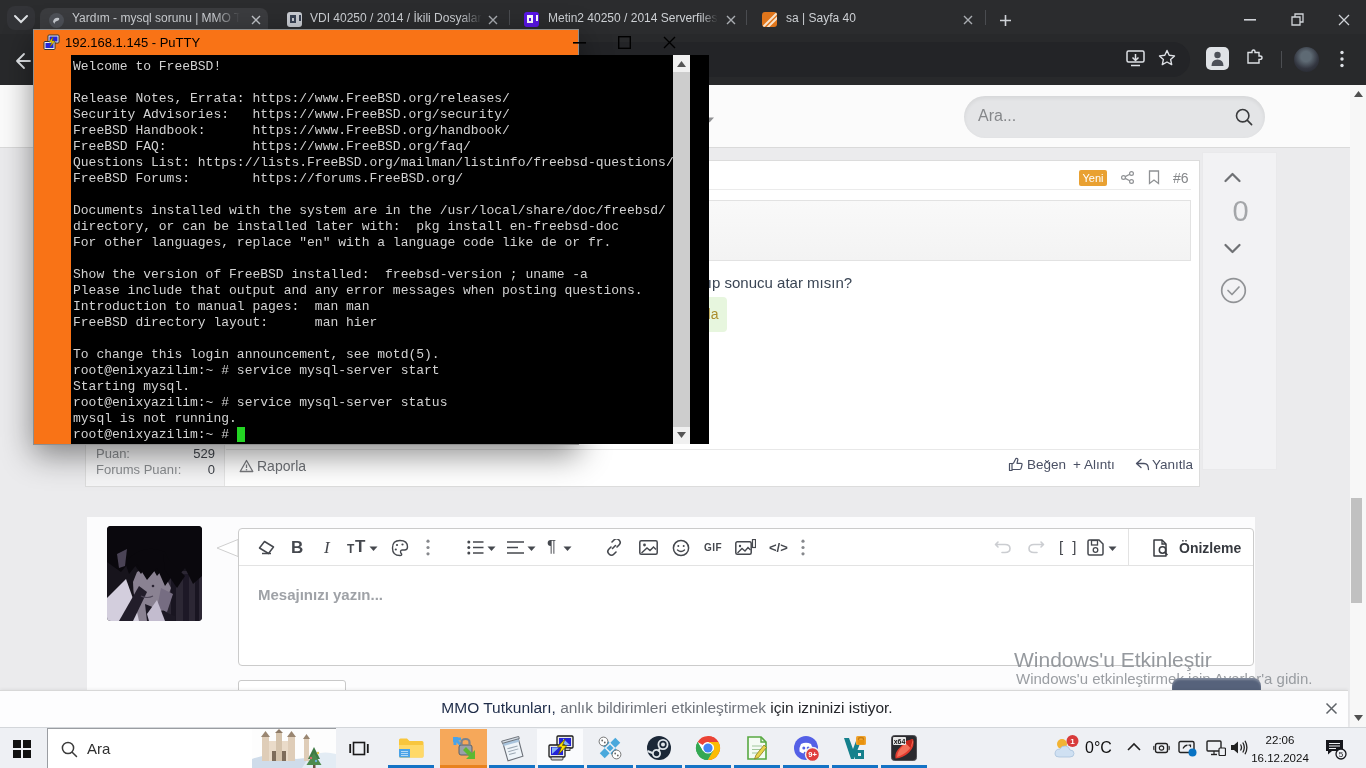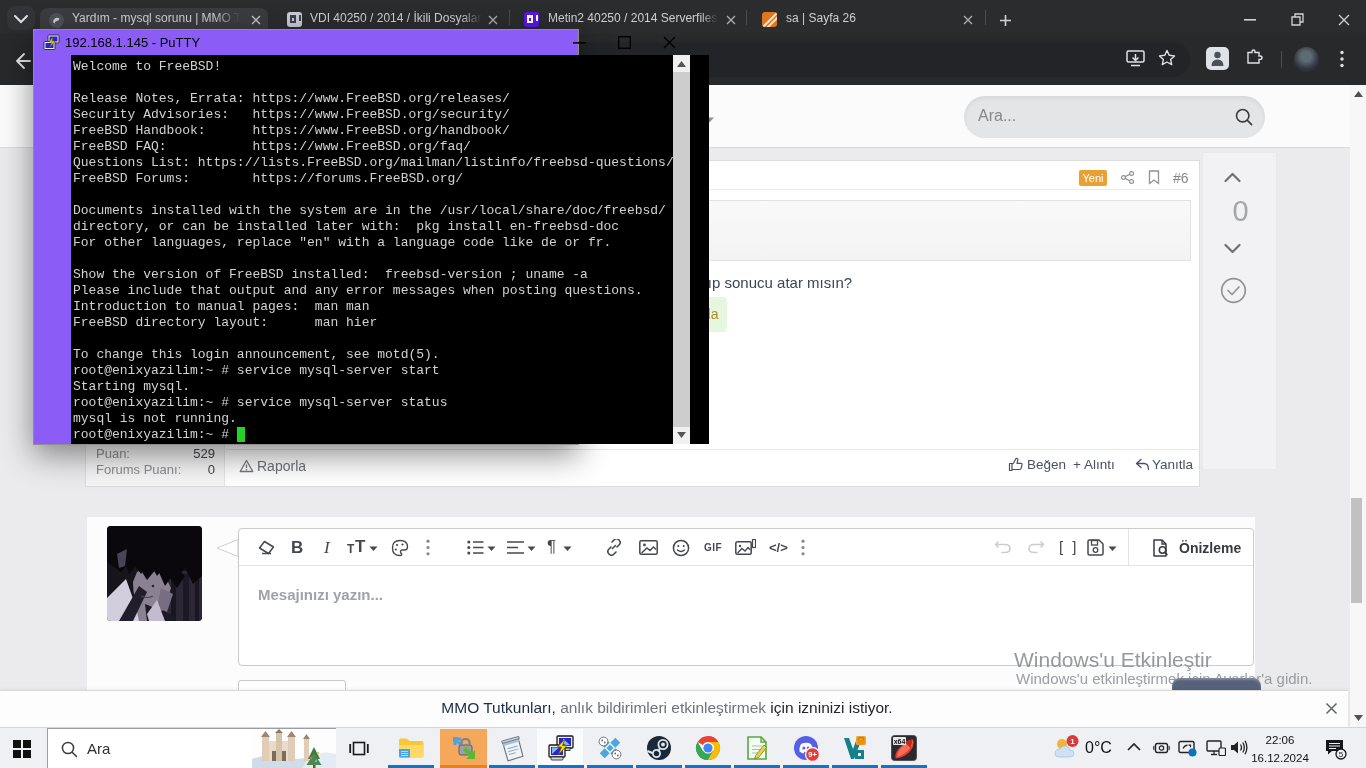--- a/index.html
+++ b/index.html
@@ -14,21 +14,21 @@
   #pagehead { left:0; top:85px; width:1350px; height:63px; background:#fbfbfb; border-bottom:1px solid #dadada; }
   #postcard { left:85px; top:160px; width:1115px; height:327px; background:#fff; border:1px solid #dcdcdc; }
   #sidebar  { left:0px; top:0px; width:139px; height:325px; background:#f5f5f6; border-right:1px solid #e6e6e6; }
   #rightcol { left:1202px; top:152px; width:75px; height:318px; background:#f2f2f4; border:1px solid #e9e9eb; }
   #replypanel { left:87px; top:517px; width:1168px; height:173px; background:#fcfcfd; }
   #editor { left:151px; top:11px; width:1016px; height:138px; background:#fff; border:1px solid #cbcbcb; border-radius:4px; }
   
   #notifbar { left:0; top:690px; width:1348px; height:37px; background:#fdfdfe; border-top:1px solid #d8d8d8; box-shadow:0 -1px 3px rgba(0,0,0,0.06); }
   #taskbar { left:0; top:727px; width:1366px; height:41px; background:#eef0f4; border-top:1px solid #d3d6da; }
   
-  #putty { left:33px; top:29px; width:546px; height:416px; background:#8b5cf6; border:1px solid #8e8e8e; box-shadow:0 10px 30px rgba(0,0,0,0.45); }
+  #putty { left:33px; top:29px; width:546px; height:416px; background:#f97316; border:1px solid #8e8e8e; box-shadow:0 10px 30px rgba(0,0,0,0.45); }
   #term { position:absolute; left:1px; top:25px; width:638px; height:389px; background:#000; color:#d2d2d2; font-family:"Liberation Mono", monospace; font-size:13px; line-height:16px; white-space:pre;margin-left:36px; }
 </style>
 </head>
 <body>
 <div id="stage">
   <div id="tabbar" class="abs">
     <div class="abs" style="left:7px;top:6px;width:28px;height:24px;border-radius:8px;background:#333438;"></div>
       <svg class="abs" style="left:12px;top:13px" width="18" height="12" viewBox="0 0 18 12">
         <path d="M3 3 L9 9 L15 3" stroke="#dfe2e6" stroke-width="2" fill="none" stroke-linecap="round"></path>
       </svg>
@@ -58,21 +58,21 @@
     <div class="abs tabtxt" style="left:548px;top:11px;width:170px;-webkit-mask-image:linear-gradient(90deg,#000 90%,transparent);mask-image:linear-gradient(90deg,#000 90%,transparent);">Metin2 40250 / 2014 Serverfiles</div>
     <svg class="abs" style="left:725px;top:14px" width="12" height="12" viewBox="0 0 12 12">
         <path d="M2 2 L10 10 M10 2 L2 10" stroke="#a9acb1" stroke-width="1.4"></path>
       </svg>
     <div class="abs" style="left:746px;top:10px;width:1px;height:15px;background:#4a4c50;"></div>
 
     <div class="abs" style="left:762px;top:12px;width:15px;height:15px;border-radius:3px;background:#e0761c;overflow:hidden;">
       <div class="abs" style="left:-2px;top:6px;width:22px;height:2px;background:#f7e3cc;transform:rotate(-45deg);"></div>
       <div class="abs" style="left:-2px;top:11px;width:22px;height:2px;background:#f7e3cc;transform:rotate(-45deg);"></div>
     </div>
-    <div class="abs tabtxt" style="left:786px;top:11px;">sa | Sayfa 26</div>
+    <div class="abs tabtxt" style="left:786px;top:11px;">sa | Sayfa 40</div>
     <svg class="abs" style="left:962px;top:14px" width="12" height="12" viewBox="0 0 12 12">
         <path d="M2 2 L10 10 M10 2 L2 10" stroke="#a9acb1" stroke-width="1.4"></path>
       </svg>
     <div class="abs" style="left:985px;top:10px;width:1px;height:15px;background:#4a4c50;"></div>
     <svg class="abs" style="left:999px;top:14px" width="13" height="13" viewBox="0 0 13 13">
         <path d="M6.5 1 V12 M1 6.5 H12" stroke="#cfd2d7" stroke-width="1.6"></path>
       </svg>
 
     <svg class="abs" style="left:1244px;top:19px" width="12" height="2" viewBox="0 0 12 2">
         <rect width="12" height="1.6" fill="#d0d3d8"></rect>

